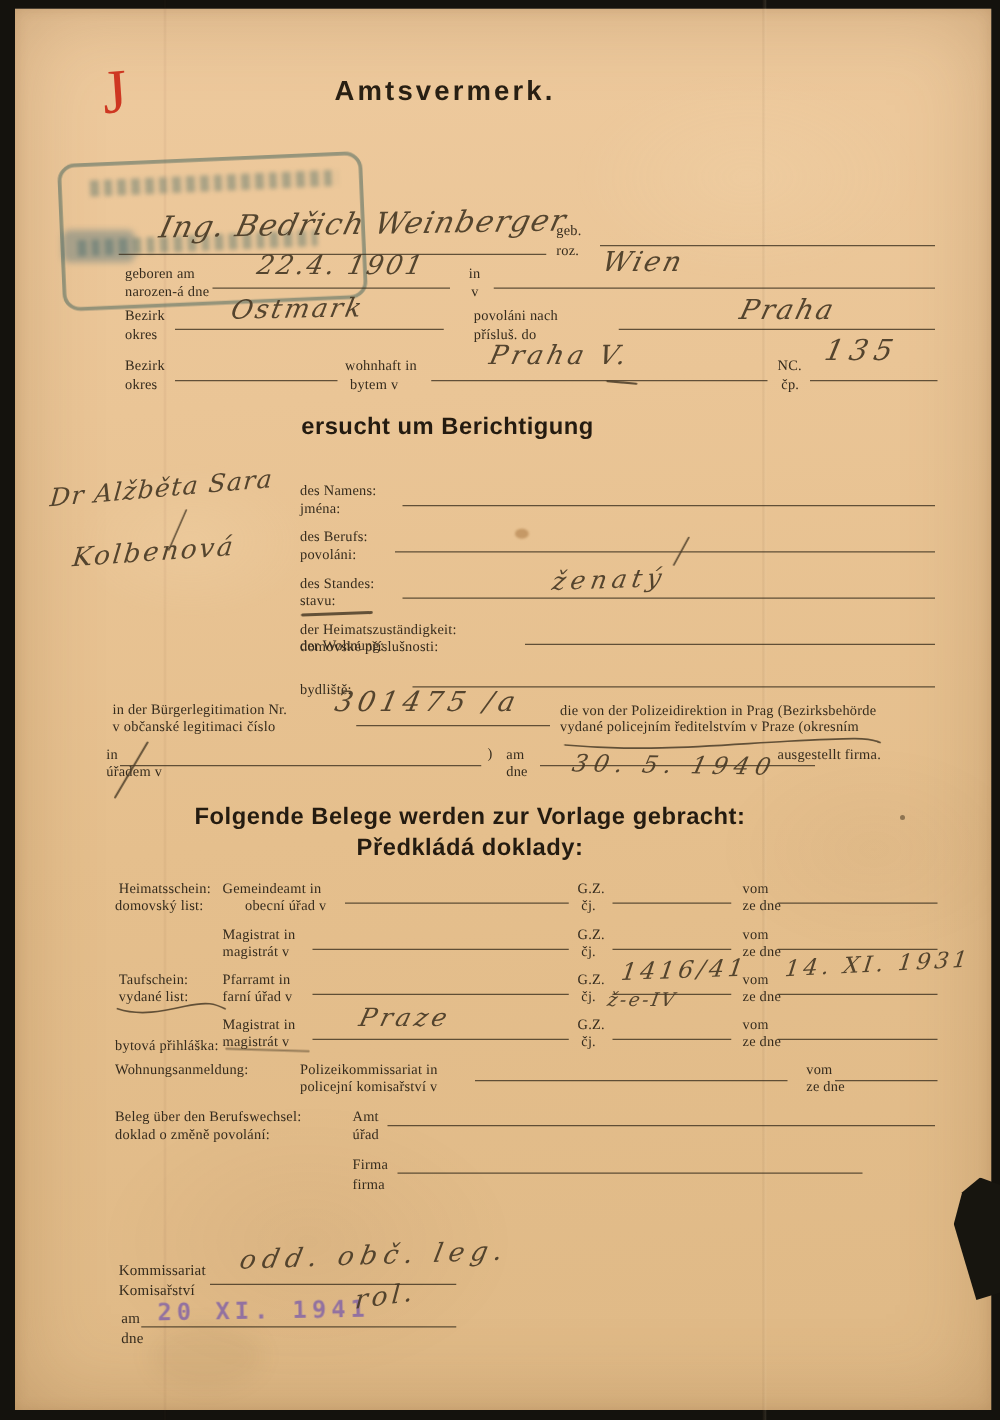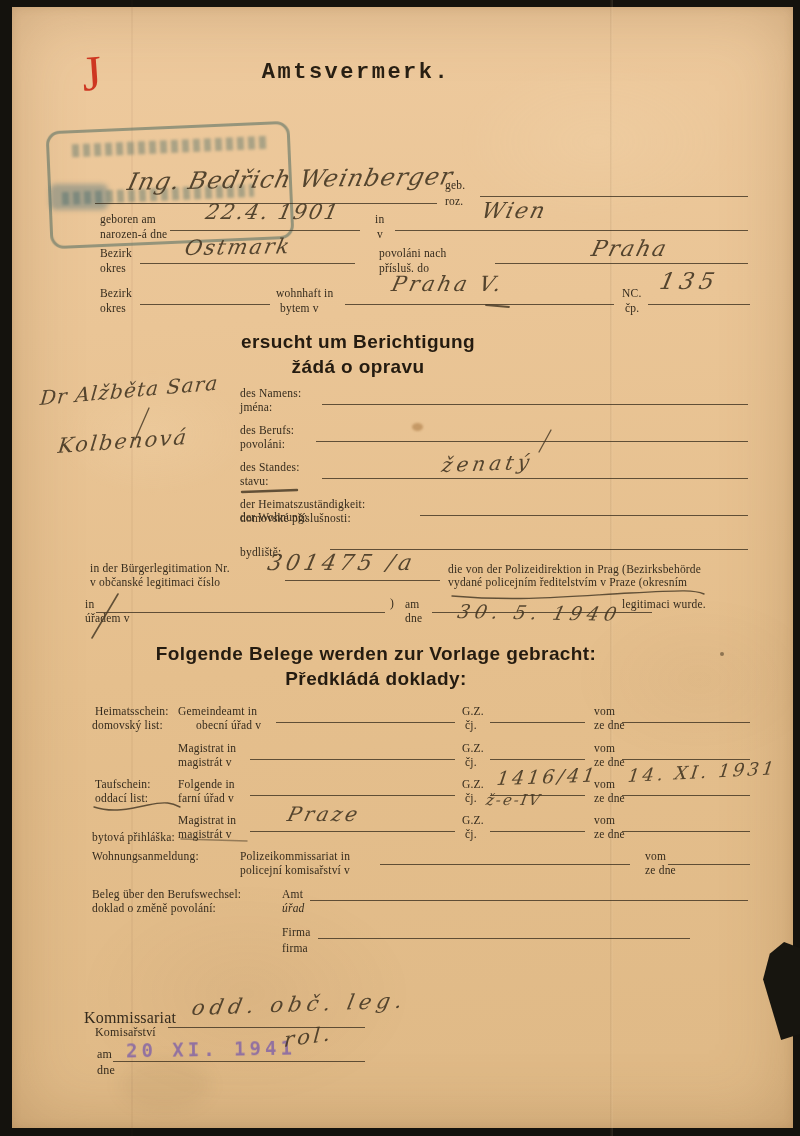--- a/index.html
+++ b/index.html
@@ -14,21 +14,21 @@
      radial-gradient(200px 120px at 75% 12%,rgba(255,238,205,.2),transparent 70%),
      radial-gradient(240px 160px at 30% 88%,rgba(120,78,38,.12),transparent 70%),
      radial-gradient(180px 120px at 88% 60%,rgba(120,78,38,.10),transparent 70%);}
   .crease{position:absolute;top:0;height:1136px;pointer-events:none;}
   .lbl{position:absolute;font-size:11.5px;line-height:1;color:#352b1d;white-space:nowrap;letter-spacing:.2px;}
   .ln{position:absolute;height:1px;background:rgba(58,46,30,.78);}
   .hw{position:absolute;font-family:"DejaVu Serif",serif;font-style:italic;color:#483a26;
       white-space:nowrap;line-height:1;transform-origin:left center;opacity:.92;}
   .hd{position:absolute;left:0;width:716px;text-align:center;font-family:"Liberation Sans",sans-serif;
       font-weight:bold;font-size:19px;color:#241b10;letter-spacing:.4px;}
-  .ttl{position:absolute;left:0;width:712px;text-align:center;font-family:Liberation Mono, monospace;
+  .ttl{position:absolute;left:0;width:712px;text-align:center;font-family:Liberation Sans, sans-serif;
       font-weight:bold;font-size:22px;letter-spacing:2.5px;color:#281f13;}
   .jmark{position:absolute;left:82px;top:44px;font-size:50px;color:#ce3722;
       font-family:"Liberation Serif",serif;transform:rotate(-4deg);font-weight:400;}
   .stampbox{position:absolute;left:48px;top:126px;width:238px;height:112px;
       border:3.5px solid rgba(64,98,92,.5);border-radius:14px;transform:rotate(-2.5deg);filter:blur(.6px);}
   .stamptext{position:absolute;height:13px;filter:blur(1.6px);opacity:.55;transform:rotate(-2.5deg);
       background:repeating-linear-gradient(90deg,rgba(74,108,102,.75) 0 7px,transparent 7px 11px);}
   .tealblob{position:absolute;left:50px;top:184px;width:58px;height:26px;border-radius:6px;
       background:rgba(45,95,115,.35);filter:blur(2.5px);}
   .stamp-date{position:absolute;left:126px;top:1038px;font-family:"DejaVu Sans Mono",monospace;
@@ -91,21 +91,20 @@
   <div class="lbl" style="left:276px;top:288px;">wohnhaft in</div>
   <div class="lbl" style="left:280px;top:303px;">bytem v</div>
   <div class="hw" style="left:392px;top:274px;font-size:21px;letter-spacing:3px;transform:skewX(-13deg);">Praha V.</div>
   <div class="ln" style="left:345px;top:304px;width:269px;"></div>
   <div class="lbl" style="left:622px;top:288px;">NC.</div>
   <div class="lbl" style="left:625px;top:303px;">čp.</div>
   <div class="hw" style="left:660px;top:270px;font-size:23px;letter-spacing:5px;transform:skewX(-12deg);">135</div>
   <div class="ln" style="left:648px;top:304px;width:102px;"></div>
 
   <div class="hd" style="top:331px;">ersucht um Berichtigung</div>
-  <div class="hd" style="top:356px;">žádá o opravu</div>
 
   <div class="hw" style="left:40px;top:388px;font-size:20px;letter-spacing:1px;transform:skewX(-10deg) rotate(-5deg);">Dr Alžběta Sara</div>
   <div class="hw" style="left:58px;top:436px;font-size:21px;letter-spacing:2px;transform:skewX(-10deg) rotate(-4deg);">Kolbenová</div>
 
   <div class="lbl" style="left:240px;top:388px;">des Namens:</div>
   <div class="lbl" style="left:240px;top:402px;">jména:</div>
   <div class="ln" style="left:322px;top:404px;width:426px;"></div>
 
   <div class="lbl" style="left:240px;top:425px;">des Berufs:</div>
   <div class="lbl" style="left:240px;top:439px;">povoláni:</div>
@@ -132,21 +131,21 @@
   <div class="lbl" style="left:448px;top:577px;">vydané policejním ředitelstvím v Praze (okresním</div>
 
   <div class="lbl" style="left:85px;top:599px;">in</div>
   <div class="lbl" style="left:85px;top:613px;">úřadem v</div>
   <div class="ln" style="left:96px;top:612px;width:289px;"></div>
   <div class="lbl" style="left:390px;top:598px;">)</div>
   <div class="lbl" style="left:405px;top:599px;">am</div>
   <div class="lbl" style="left:405px;top:613px;">dne</div>
   <div class="ln" style="left:432px;top:612px;width:220px;"></div>
   <div class="hw" style="left:458px;top:602px;font-size:19px;letter-spacing:5px;transform:skewX(-12deg) rotate(1deg);">30. 5. 1940</div>
-  <div class="lbl" style="left:622px;top:599px;">legitimaci wurde.</div>
+  <div class="lbl" style="left:622px;top:599px;">ausgestellt firma.</div>
 
   <div class="hd" style="top:643px;padding-left:18px;">Folgende Belege werden zur Vorlage gebracht:</div>
   <div class="hd" style="top:668px;padding-left:18px;">Předkládá doklady:</div>
 
   <div class="lbl" style="left:95px;top:706px;">Heimatsschein:</div>
   <div class="lbl" style="left:92px;top:720px;">domovský list:</div>
   <div class="lbl" style="left:178px;top:706px;">Gemeindeamt in</div>
   <div class="lbl" style="left:196px;top:720px;">obecní úřad v</div>
   <div class="ln" style="left:276px;top:722px;width:179px;"></div>
   <div class="lbl" style="left:462px;top:706px;">G.Z.</div>
@@ -160,22 +159,22 @@
   <div class="lbl" style="left:178px;top:757px;">magistrát v</div>
   <div class="ln" style="left:250px;top:759px;width:205px;"></div>
   <div class="lbl" style="left:462px;top:743px;">G.Z.</div>
   <div class="lbl" style="left:465px;top:757px;">čj.</div>
   <div class="ln" style="left:490px;top:759px;width:95px;"></div>
   <div class="lbl" style="left:594px;top:743px;">vom</div>
   <div class="lbl" style="left:594px;top:757px;">ze dne</div>
   <div class="ln" style="left:622px;top:759px;width:128px;"></div>
 
   <div class="lbl" style="left:95px;top:779px;">Taufschein:</div>
-  <div class="lbl" style="left:95px;top:793px;">oddací list:</div>
-  <div class="lbl" style="left:178px;top:779px;">Folgende in</div>
+  <div class="lbl" style="left:95px;top:793px;">vydané list:</div>
+  <div class="lbl" style="left:178px;top:779px;">Pfarramt in</div>
   <div class="lbl" style="left:178px;top:793px;">farní úřad v</div>
   <div class="ln" style="left:250px;top:795px;width:205px;"></div>
   <div class="lbl" style="left:462px;top:779px;">G.Z.</div>
   <div class="lbl" style="left:465px;top:793px;">čj.</div>
   <div class="ln" style="left:490px;top:795px;width:95px;"></div>
   <div class="hw" style="left:497px;top:769px;font-size:19px;letter-spacing:3px;transform:skewX(-10deg) rotate(-2deg);">1416/41</div>
   <div class="hw" style="left:486px;top:793px;font-size:15px;letter-spacing:2px;transform:skewX(-10deg);">ž-e-IV</div>
   <div class="lbl" style="left:594px;top:779px;">vom</div>
   <div class="lbl" style="left:594px;top:793px;">ze dne</div>
   <div class="ln" style="left:622px;top:795px;width:128px;"></div>
@@ -197,28 +196,28 @@
   <div class="lbl" style="left:240px;top:851px;">Polizeikommissariat in</div>
   <div class="lbl" style="left:240px;top:865px;">policejní komisařství v</div>
   <div class="ln" style="left:380px;top:864px;width:250px;"></div>
   <div class="lbl" style="left:645px;top:851px;">vom</div>
   <div class="lbl" style="left:645px;top:865px;">ze dne</div>
   <div class="ln" style="left:668px;top:864px;width:82px;"></div>
 
   <div class="lbl" style="left:92px;top:889px;">Beleg über den Berufswechsel:</div>
   <div class="lbl" style="left:92px;top:903px;">doklad o změně povolání:</div>
   <div class="lbl" style="left:282px;top:889px;">Amt</div>
-  <div class="lbl" style="left:282px;top:903px;font-style:italic;">úřad</div>
+  <div class="lbl" style="left:282px;top:903px;">úřad</div>
   <div class="ln" style="left:310px;top:900px;width:438px;"></div>
 
   <div class="lbl" style="left:282px;top:927px;">Firma</div>
   <div class="lbl" style="left:282px;top:943px;">firma</div>
   <div class="ln" style="left:318px;top:938px;width:372px;"></div>
 
-  <div class="lbl" style="left:84px;top:1010px;font-size:16px;">Kommissariat</div>
+  <div class="lbl" style="left:95px;top:1010px;font-size:12px;">Kommissariat</div>
   <div class="lbl" style="left:95px;top:1026px;font-size:12px;">Komisařství</div>
   <div class="hw" style="left:192px;top:998px;font-size:21px;letter-spacing:5px;transform:skewX(-13deg) rotate(-2deg);">odd. obč. leg.</div>
   <div class="ln" style="left:168px;top:1027px;width:197px;"></div>
   <div class="lbl" style="left:97px;top:1048px;font-size:12px;">am</div>
   <div class="lbl" style="left:97px;top:1064px;font-size:12px;">dne</div>
   <div class="stamp-date">20 XI. 1941</div>
   <div class="hw" style="left:284px;top:1030px;font-size:21px;letter-spacing:3px;transform:skewX(-12deg) rotate(-8deg);">rol.</div>
   <div class="ln" style="left:113px;top:1061px;width:252px;"></div>
 
   <svg class="marks" width="800" height="1136" viewBox="0 0 800 1136">

